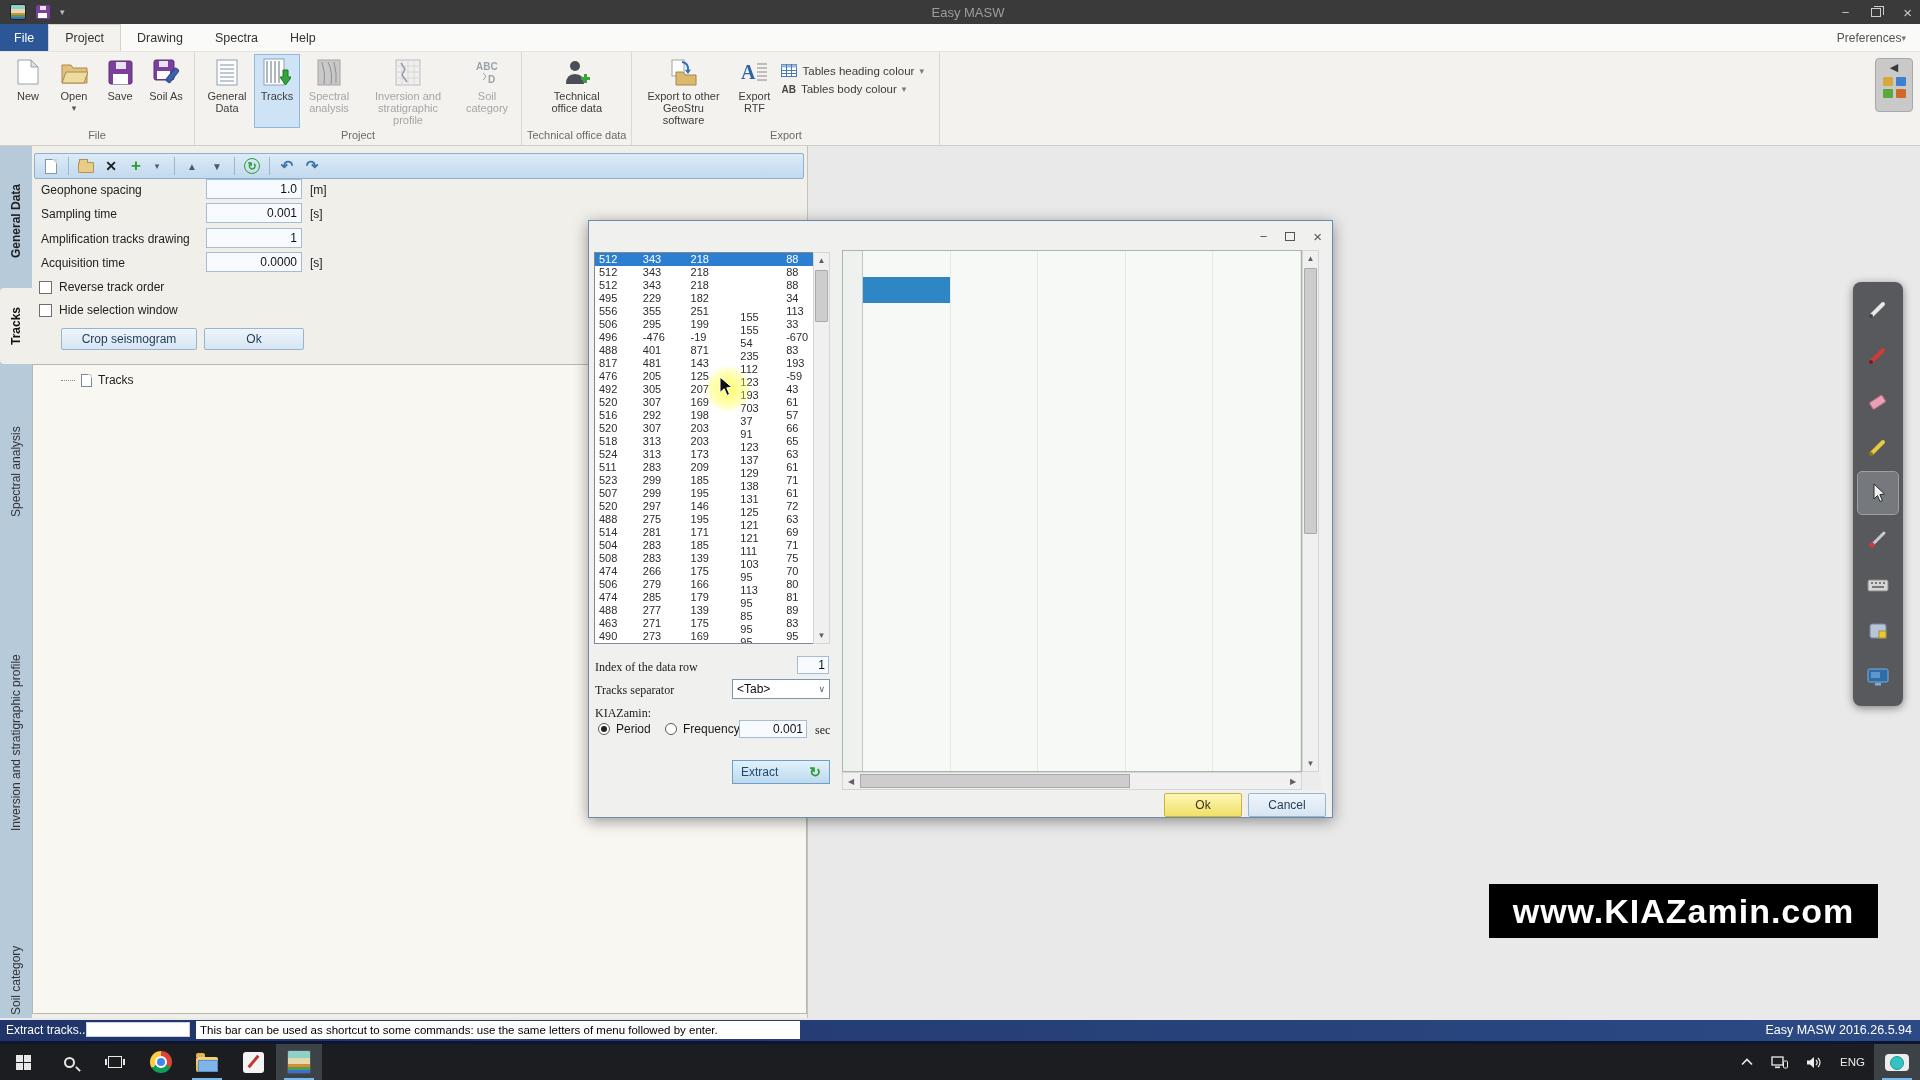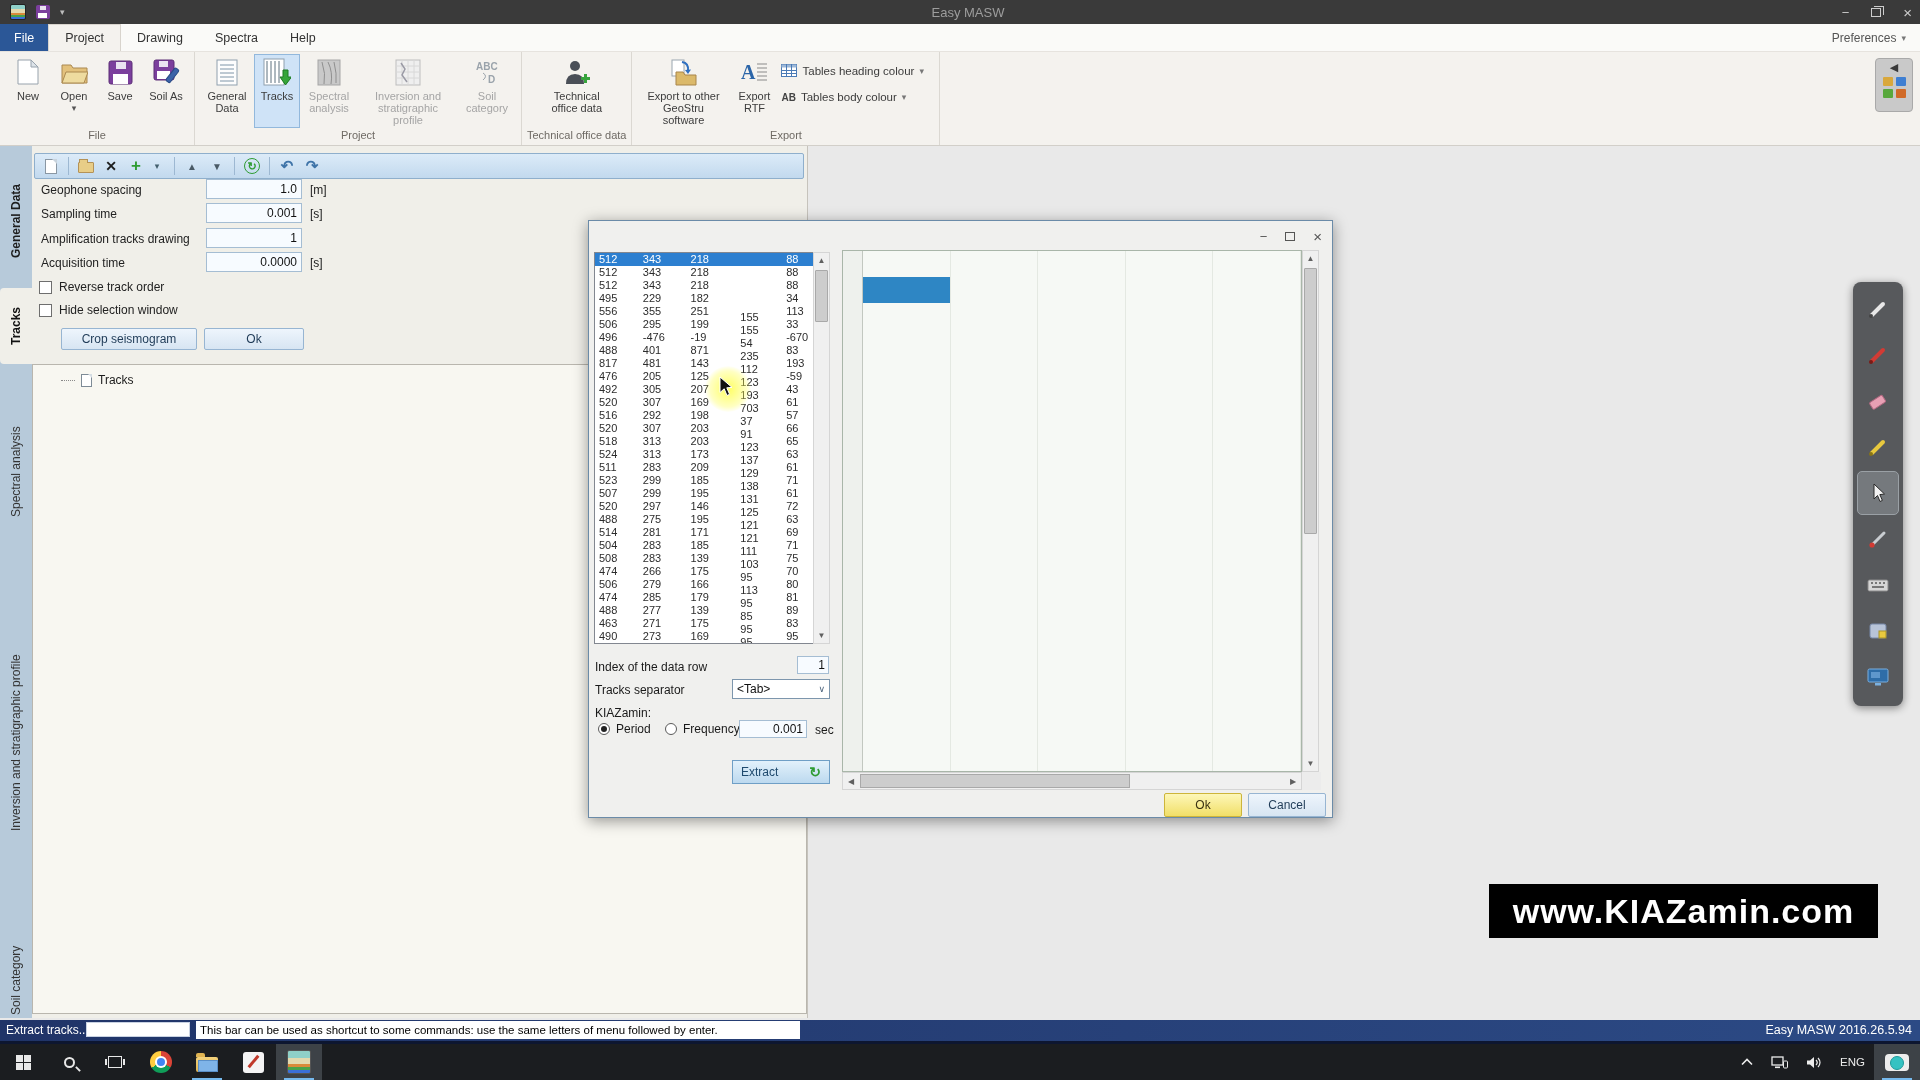--- a/index.html
+++ b/index.html
@@ -22,35 +22,35 @@
   .wc-restore{width:10px;height:9px;border:1px solid #cdcdcd;position:relative;}
   .wc-restore::before{content:"";position:absolute;left:2px;top:-3px;width:9px;height:8px;border:1px solid #cdcdcd;border-bottom:none;border-left:none;}
 
   
   .menubar{position:absolute;top:24px;left:0;width:1920px;height:28px;background:#fafaf8;
     display:flex;align-items:stretch;border-bottom:1px solid #e6e3de;}
   .mtab{padding:0 16px;display:flex;align-items:center;font-size:12.5px;color:#333;}
   .mtab.file{background:#2b5797;color:#fff;padding:0 14px;}
   .mtab.active{background:#f4f2ee;border:1px solid #d8d4cd;border-bottom:none;}
   .prefs{position:absolute;right:14px;top:0;height:28px;display:flex;align-items:center;
-    font-size:12px;color:#555;gap:5px;}
+    font-size:12px;color:#555;}
 
   
   .ribbon{position:absolute;top:52px;left:0;width:1920px;height:94px;background:#f4f2ee;
     border-bottom:1px solid #d2cfc9;display:flex;}
   .rgroup{display:flex;flex-direction:column;border-right:1px solid #dbd8d2;padding:2px 5px 0;}
   .rbtns{flex:1;display:flex;align-items:flex-start;}
   .glabel{height:16px;font-size:11px;color:#6e6a64;text-align:center;}
   .rbtn{display:flex;flex-direction:column;align-items:center;min-width:46px;max-width:100px;
     padding:3px 4px 0;height:74px;font-size:11px;line-height:12px;color:#3c3c3c;text-align:center;}
   .rbtn .ric{width:32px;height:30px;display:flex;align-items:center;justify-content:center;margin-bottom:3px;}
   .rbtn.active{background:#cfe3f7;border:1px solid #92b8dc;padding:2px 3px 0;}
   .rbtn.disabled{color:#a5a5a5;}
   .rbtn .ocaret{font-size:9px;color:#555;}
-  .smallcol{display:flex;flex-direction:column;justify-content:flex-start;padding:8px 2px 0;gap:8px;}
+  .smallcol{display:flex;flex-direction:column;justify-content:flex-start;padding:8px 2px 0;gap:0;}
   .sbtn{display:flex;align-items:center;gap:5px;font-size:11.5px;color:#3c3c3c;height:18px;}
   .sbtn .scaret{font-size:9px;color:#777;}
   .ab-gl{font-size:10px;font-weight:bold;color:#444;}
   .minipanel{position:absolute;right:7px;top:6px;width:38px;height:54px;background:#c9c9c9;
     border:1px solid #a9a9a9;border-radius:4px;display:flex;flex-direction:column;align-items:center;padding-top:2px;}
   .minipanel .tri{color:#3a3a3a;font-size:11px;line-height:12px;}
   .mgrid{display:grid;grid-template-columns:10px 10px;gap:3px;margin-top:4px;}
   .mgrid span{width:10px;height:9px;border-radius:1px;}
 
   
@@ -113,21 +113,21 @@
   .lrow span:nth-child(1){width:44px;}
   .lrow span:nth-child(2){width:48px;}
   .lrow span:nth-child(3){width:50px;}
   .lrow span:nth-child(4){width:46px;margin-top:45px;}
   .lrow span:nth-child(5){width:31px;}
   .lrow.sel{background:#2c7fd0;color:#fff;}
   .vscroll{position:absolute;width:17px;background:#f0f0f0;border:1px solid #d5d5d5;}
   .vscroll .arr{height:15px;display:flex;align-items:center;justify-content:center;font-size:8px;color:#606060;}
   .thumb{position:absolute;left:1px;right:1px;background:#cdcdcd;border:1px solid #a9a9a9;border-radius:1px;}
   .ls{left:224px;top:31px;height:392px;}
-  .ctl-label{position:absolute;font-size:12px;color:#1a1a1a;}
+  .ctl-label{position:absolute;font-size:12px;color:#1a1a1a;font-family:Liberation Serif, serif;}
   .dinput{position:absolute;height:18px;background:#f7fbff;border:1px solid #a5bdd3;
     font-size:12px;text-align:right;padding:0 3px;color:#111;font-family:"Liberation Sans",sans-serif;}
   .dselect{position:absolute;left:143px;top:458px;width:98px;height:20px;background:#fff;
     border:1px solid #7d96ad;font-size:12px;color:#111;display:flex;align-items:center;padding:0 4px;}
   .dselect .sv{flex:1;}
   .dselect .chev{font-size:9px;color:#4a6internal0;color:#49607a;}
   .radio{width:12px;height:12px;border:1px solid #5a5a5a;border-radius:50%;background:#fff;position:relative;}
   .radio.on::after{content:"";position:absolute;left:2px;top:2px;width:6px;height:6px;border-radius:50%;background:#222;}
   .rad-row{position:absolute;display:flex;align-items:center;gap:6px;font-size:12px;color:#1a1a1a;}
   .extract{position:absolute;left:143px;top:539px;width:98px;height:24px;

